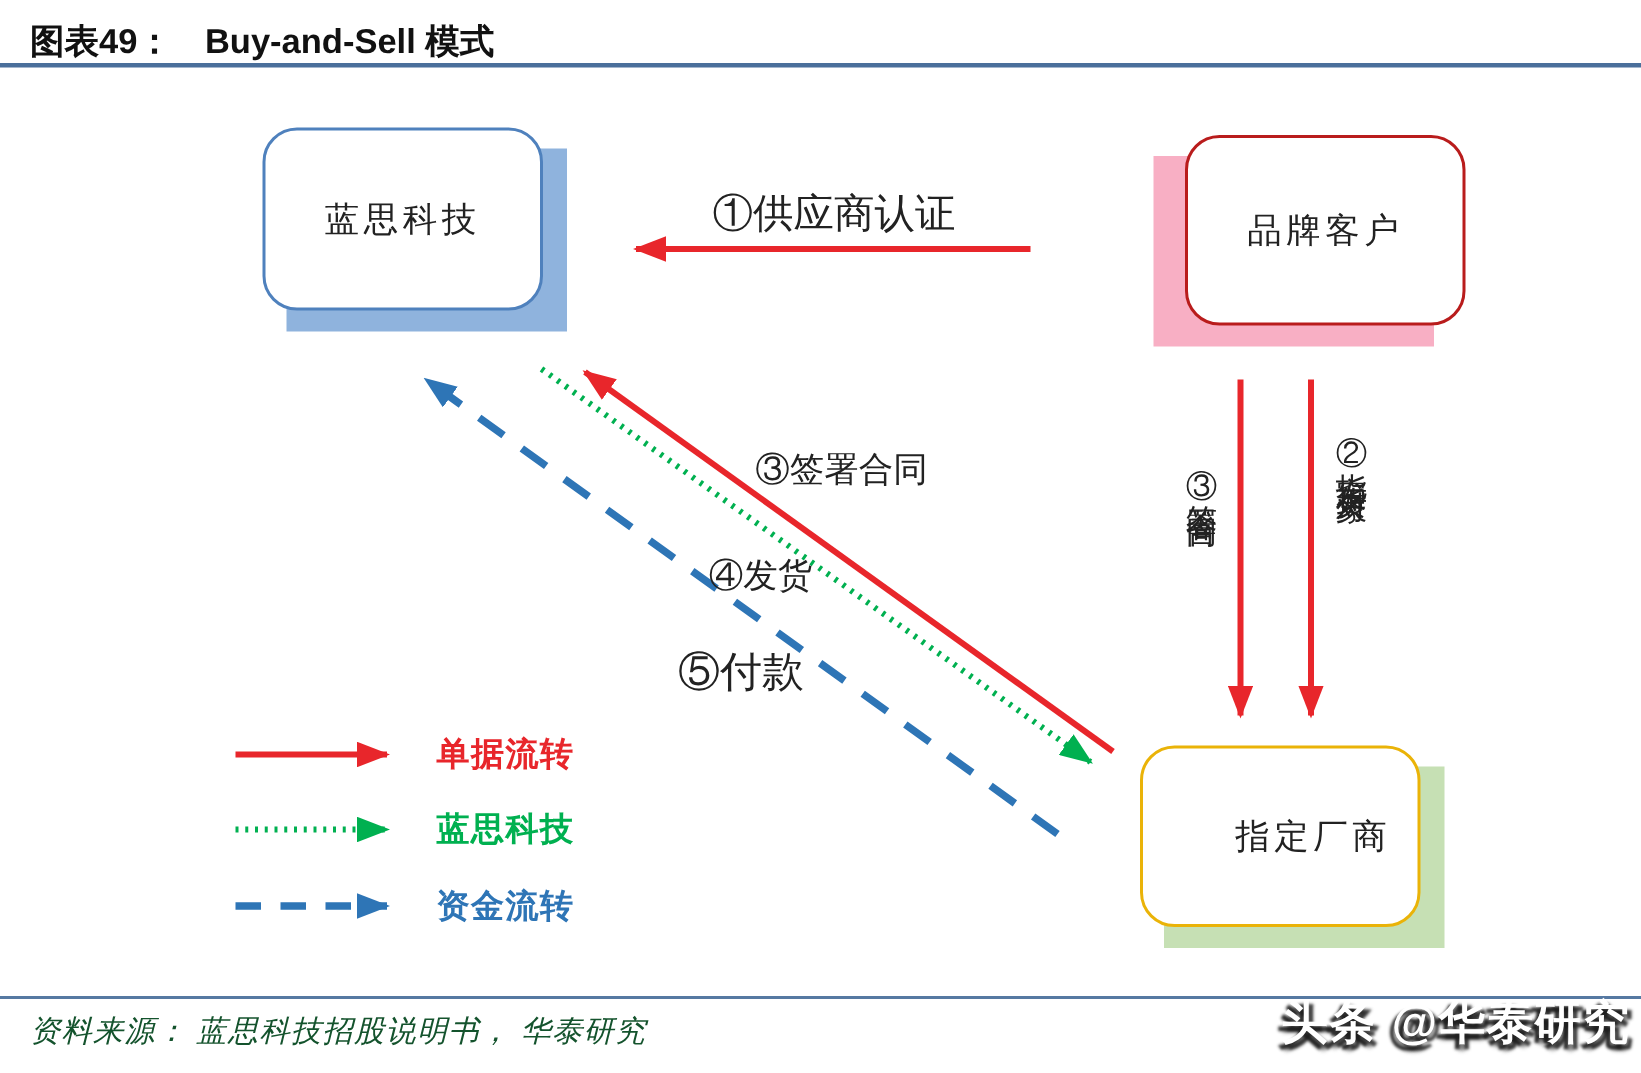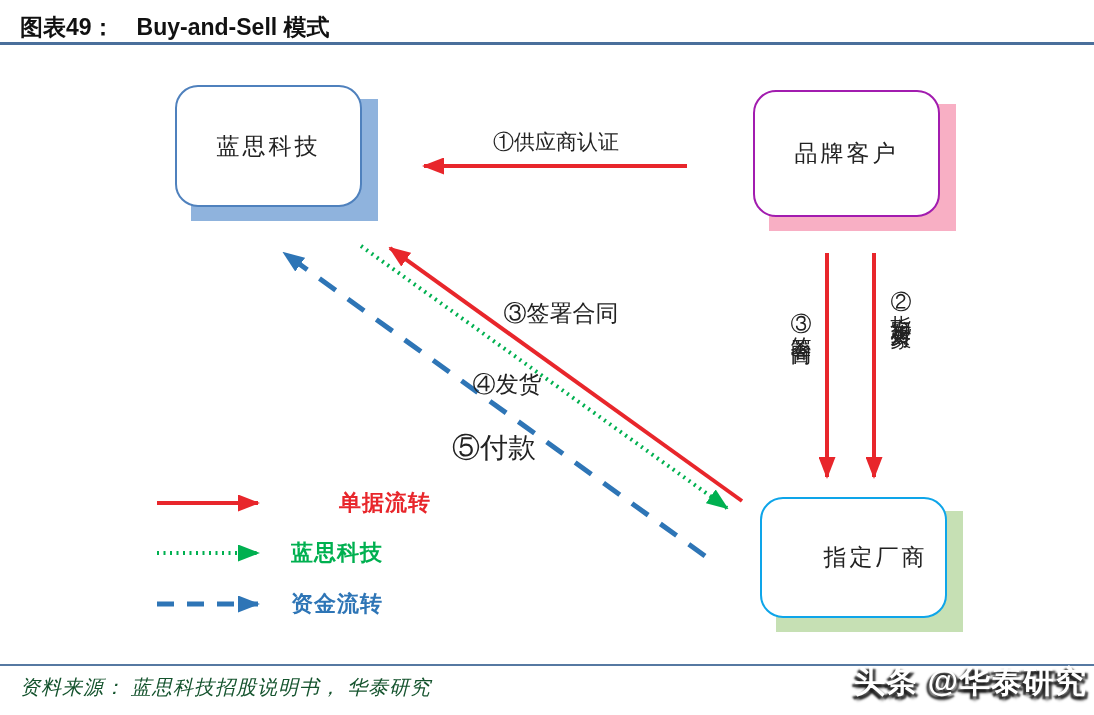--- a/index.html
+++ b/index.html
@@ -18,49 +18,49 @@
     position:absolute;left:0;top:0;width:100%;height:100%;background:#fff;
     display:flex;align-items:center;justify-content:center;
     font-family:"Liberation Serif","DejaVu Serif",serif;
     font-size:23px;letter-spacing:3px;color:#222;box-sizing:border-box;border-radius:23px;
   }
   .node-lens{left:175px;top:85px;width:187px;height:122px;}
   .node-lens .shadow{background:#8fb3dd;}
   .node-lens .body{border:2px solid #4f81bd;}
   .node-brand{left:753px;top:90px;width:187px;height:127px;}
   .node-brand .shadow{background:#f8afc4;}
-  .node-brand .body{border:2px solid #a21caf;}
+  .node-brand .body{border:2px solid #b91c1c;margin-left:37px;}
   .node-mfr{left:760px;top:497px;width:187px;height:121px;}
   .node-mfr .shadow{background:#c6e0b4;}
-  .node-mfr .body{border:2px solid #0ea5e9;padding-left:44px;}
+  .node-mfr .body{border:2px solid #eab308;padding-left:44px;}
   
   svg.flows{position:absolute;left:0;top:0;}
   
   .elabel{
     position:absolute;transform:translate(-50%,-50%);white-space:nowrap;
     font-family:"Liberation Serif","DejaVu Serif",serif;color:#222;
   }
-  .el-cert{left:556px;top:142px;font-size:21px;}
+  .el-cert{left:556px;top:142px;font-size:27px;}
   .el-sign-d{left:561px;top:313px;font-size:23px;}
   .el-ship{left:507px;top:384px;font-size:23px;}
   .el-pay{left:494px;top:448px;font-size:28px;}
   .vlabel{
     position:absolute;writing-mode:vertical-rl;text-orientation:upright;
     font-family:"Liberation Serif","DejaVu Serif",serif;color:#222;
     font-size:21px;letter-spacing:3px;white-space:nowrap;
   }
   .vl-sign{left:787px;top:296px;}
   .vl-target{left:887px;top:274px;}
   
   .leg-label{
     position:absolute;left:291px;transform:translateY(-50%);white-space:nowrap;
     font-family:"Liberation Serif","DejaVu Serif",serif;
     font-weight:bold;font-size:22px;letter-spacing:1px;
   }
-  .leg-1{top:503px;color:#e8262b;margin-left:48px;}
+  .leg-1{top:503px;color:#e8262b;}
   .leg-2{top:553px;color:#00b050;}
   .leg-3{top:604px;color:#2e75b6;}
   
   .bottom-rule{position:absolute;left:0;top:664px;width:1094px;height:2px;background:#5679a2;}
   .source{
     position:absolute;left:20px;top:674px;
     font-family:"Liberation Serif","DejaVu Serif",serif;font-style:italic;
     font-size:20px;color:#14532d;letter-spacing:1px;white-space:nowrap;
   }
   .watermark{

